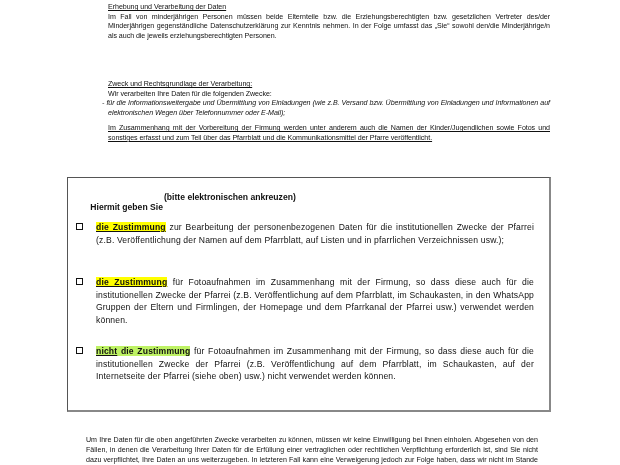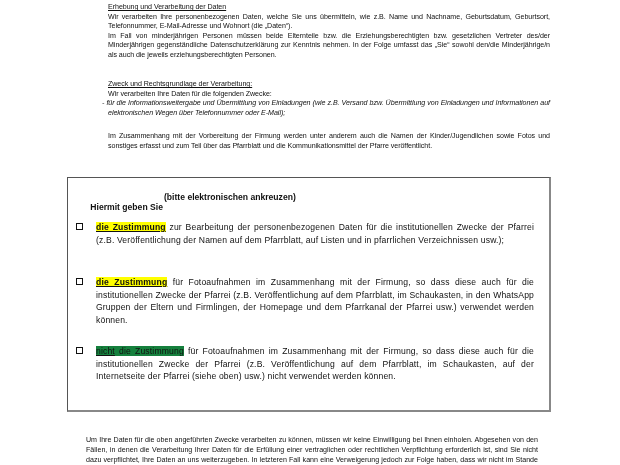--- a/index.html
+++ b/index.html
@@ -11,41 +11,40 @@
   .h { text-decoration: underline; margin: 0; }
   .indent { padding-left: 8px; text-indent: -6px; font-style: italic; }
   .consent-box { position: absolute; left: 67px; top: 177px; width: 484px; height: 235px;
                  border: 1px solid #555; border-right: 2px solid #888; border-bottom: 2px solid #888; box-sizing: border-box; }
   .box-title { position: absolute; left: 8px; top: 14px; font-size: 8.6px; font-weight: bold; color: #111; white-space: pre; }
   .box-title .hint { position: absolute; left: 88px; top: 0; }
   .item { position: absolute; left: 8px; width: 462px; font-size: 8.6px; line-height: 12.5px; }
   .cb { position: absolute; left: 0; top: 2px; width: 7px; height: 7px; border: 1.2px solid #111; box-sizing: border-box; background: #fff; cursor: pointer; }
   .item-text { position: absolute; left: 20px; width: 438px; text-align: justify; letter-spacing: 0.15px; }
   .hl-yellow { background: #ffff00; font-weight: bold; text-decoration: underline; }
-  .hl-cyan { background: #15803d; font-weight: normal; }
+  .hl-cyan { background: #bef264; font-weight: bold; }
   .hl-cyan .u { text-decoration: underline; }
   .bottom { position: absolute; left: 74px; top: 423px; width: 476px; font-size: 7.1px; line-height: 10px; text-align: justify; }
   .bottom p { margin: 12px; }
 </style>
 </head>
 <body>
 
 <div class="page">
 
   <div class="small" style="top:3px;">
     <p class="h">Erhebung und Verarbeitung der Daten</p>
-    <p>Wir verarbeiten Ihre personenbezogenen Daten, welche Sie uns übermitteln, wie z.B. Name und Nachname, Geburtsdatum, Geburtsort, Telefonnummer, E-Mail-Adresse und Wohnort (die „Daten“).</p>
     <p>Im Fall von minderjährigen Personen müssen beide Elternteile bzw. die Erziehungsberechtigten bzw. gesetzlichen Vertreter des/der Minderjährigen gegenständliche Datenschutzerklärung zur Kenntnis nehmen. In der Folge umfasst das „Sie“ sowohl den/die Minderjährige/n als auch die jeweils erziehungsberechtigten Personen.</p>
   </div>
 
   <div class="small" style="top:80px;">
     <p class="h">Zweck und Rechtsgrundlage der Verarbeitung:</p>
     <p>Wir verarbeiten Ihre Daten für die folgenden Zwecke:</p>
     <p class="indent">- für die Informationsweitergabe und Übermittlung von Einladungen (wie z.B. Versand bzw. Übermittlung von Einladungen und Informationen auf elektronischen Wegen über Telefonnummer oder E-Mail);</p>
-    <p style="margin-top:14px;">Im Zusammenhang mit der Vorbereitung der Firmung werden unter anderem auch die Namen der Kinder/Jugendlichen sowie Fotos und sonstiges erfasst und zum Teil über das Pfarrblatt und die Kommunikationsmittel der Pfarre veröffentlicht.</p>
+    <p style="margin-top:6px;text-decoration:underline;">Im Zusammenhang mit der Vorbereitung der Firmung werden unter anderem auch die Namen der Kinder/Jugendlichen sowie Fotos und sonstiges erfasst und zum Teil über das Pfarrblatt und die Kommunikationsmittel der Pfarre veröffentlicht.</p>
   </div>
 
   <div class="consent-box">
     <div class="box-title">
       <span>Hiermit geben Sie</span>
       <span class="hint">(bitte elektronischen ankreuzen)</span>
     </div>
 
     <div class="item" style="top:43px;">
       <span class="cb"></span>

